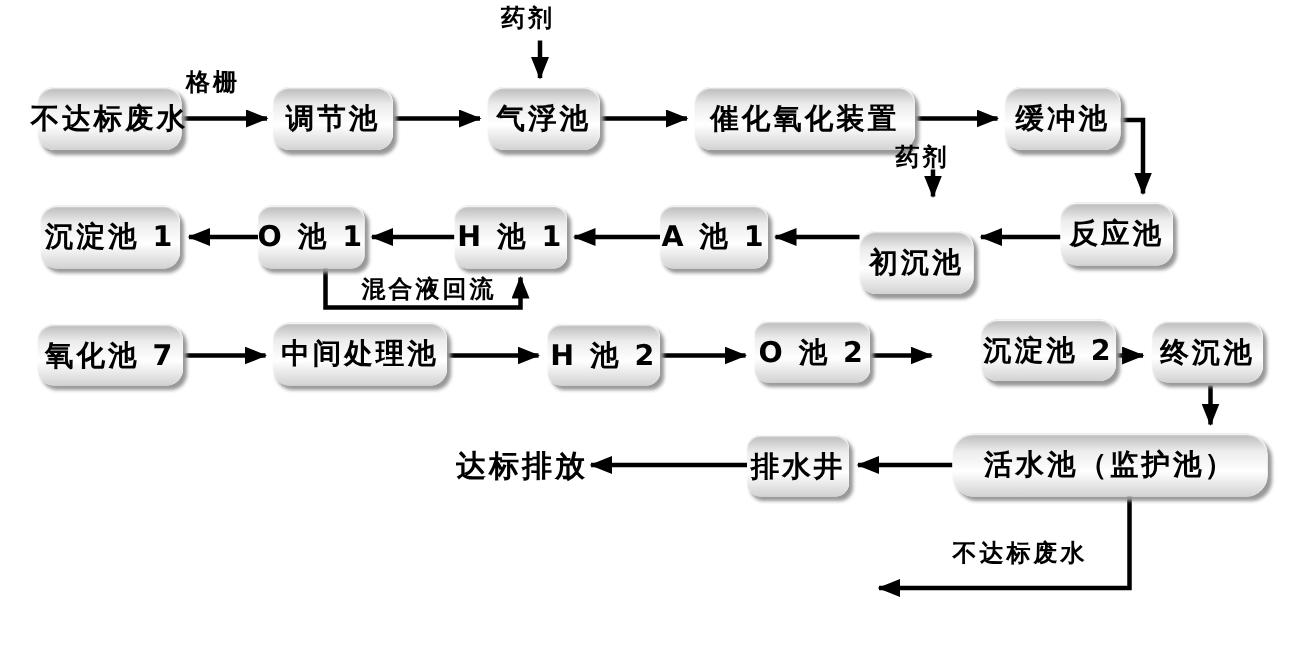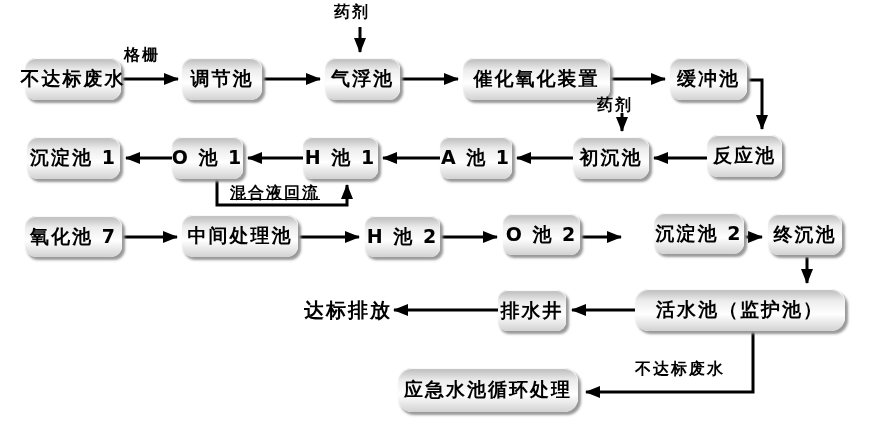--- a/index.html
+++ b/index.html
@@ -64,38 +64,37 @@
     <path d="M753 331 V392 H586" marker-end="url(#ah)"></path>
   </svg>
 
   <div class="box" style="left:25px;top:58px;width:96px;height:42px;">不达标废水</div>
   <div class="box" style="left:182px;top:58px;width:80px;height:42px;">调节池</div>
   <div class="box" style="left:325px;top:58px;width:75px;height:42px;">气浮池</div>
   <div class="box" style="left:463px;top:58px;width:147px;height:42px;">催化氧化装置</div>
   <div class="box" style="left:670px;top:58px;width:77px;height:42px;">缓冲池</div>
 
   <div class="box" style="left:707px;top:135px;width:75px;height:42px;">反应池</div>
-  <div class="box" style="left:573px;top:137px;width:76px;height:42px;">初沉池</div>
+  <div class="box" style="left:573px;top:154px;width:76px;height:42px;">初沉池</div>
   <div class="box small-radius" style="left:440px;top:137px;width:72px;height:42px;">A 池 1</div>
   <div class="box small-radius" style="left:303px;top:137px;width:75px;height:42px;">H 池 1</div>
   <div class="box small-radius" style="left:172px;top:137px;width:71px;height:42px;">O 池 1</div>
   <div class="box" style="left:27px;top:137px;width:93px;height:42px;">沉淀池 1</div>
 
   <div class="box" style="left:25px;top:216px;width:97px;height:41px;">氧化池 7</div>
   <div class="box" style="left:182px;top:215px;width:116px;height:42px;">中间处理池</div>
   <div class="box small-radius" style="left:365px;top:216px;width:75px;height:41px;">H 池 2</div>
   <div class="box small-radius" style="left:503px;top:214px;width:77px;height:41px;">O 池 2</div>
   <div class="box" style="left:654px;top:213px;width:90px;height:41px;">沉淀池 2</div>
   <div class="box" style="left:768px;top:214px;width:74px;height:41px;">终沉池</div>
 
   <div class="box" style="left:635px;top:289px;width:210px;height:42px;border-radius:14px;">活水池（监护池）</div>
   <div class="box small-radius" style="left:498px;top:290px;width:68px;height:41px;">排水井</div>
 
-  <div class="box" style="left:398px;top:368px;width:180px;height:44px;border-radius:14px;">应急水池循环处理</div>
 
   <div class="lbl" style="left:124px;top:46px;width:50px;">格栅</div>
   <div class="lbl" style="left:334px;top:3px;width:52px;">药剂</div>
   <div class="lbl" style="left:597px;top:96px;width:50px;">药剂</div>
-  <div class="lbl" style="left:230px;top:184px;width:106px;text-decoration:underline;">混合液回流</div>
+  <div class="lbl" style="left:241px;top:184px;width:106px;">混合液回流</div>
   <div class="lbl big" style="left:304px;top:299px;width:86px;">达标排放</div>
   <div class="lbl" style="left:635px;top:360px;width:110px;">不达标废水</div>
 
 </div>
 
 </body></html>

